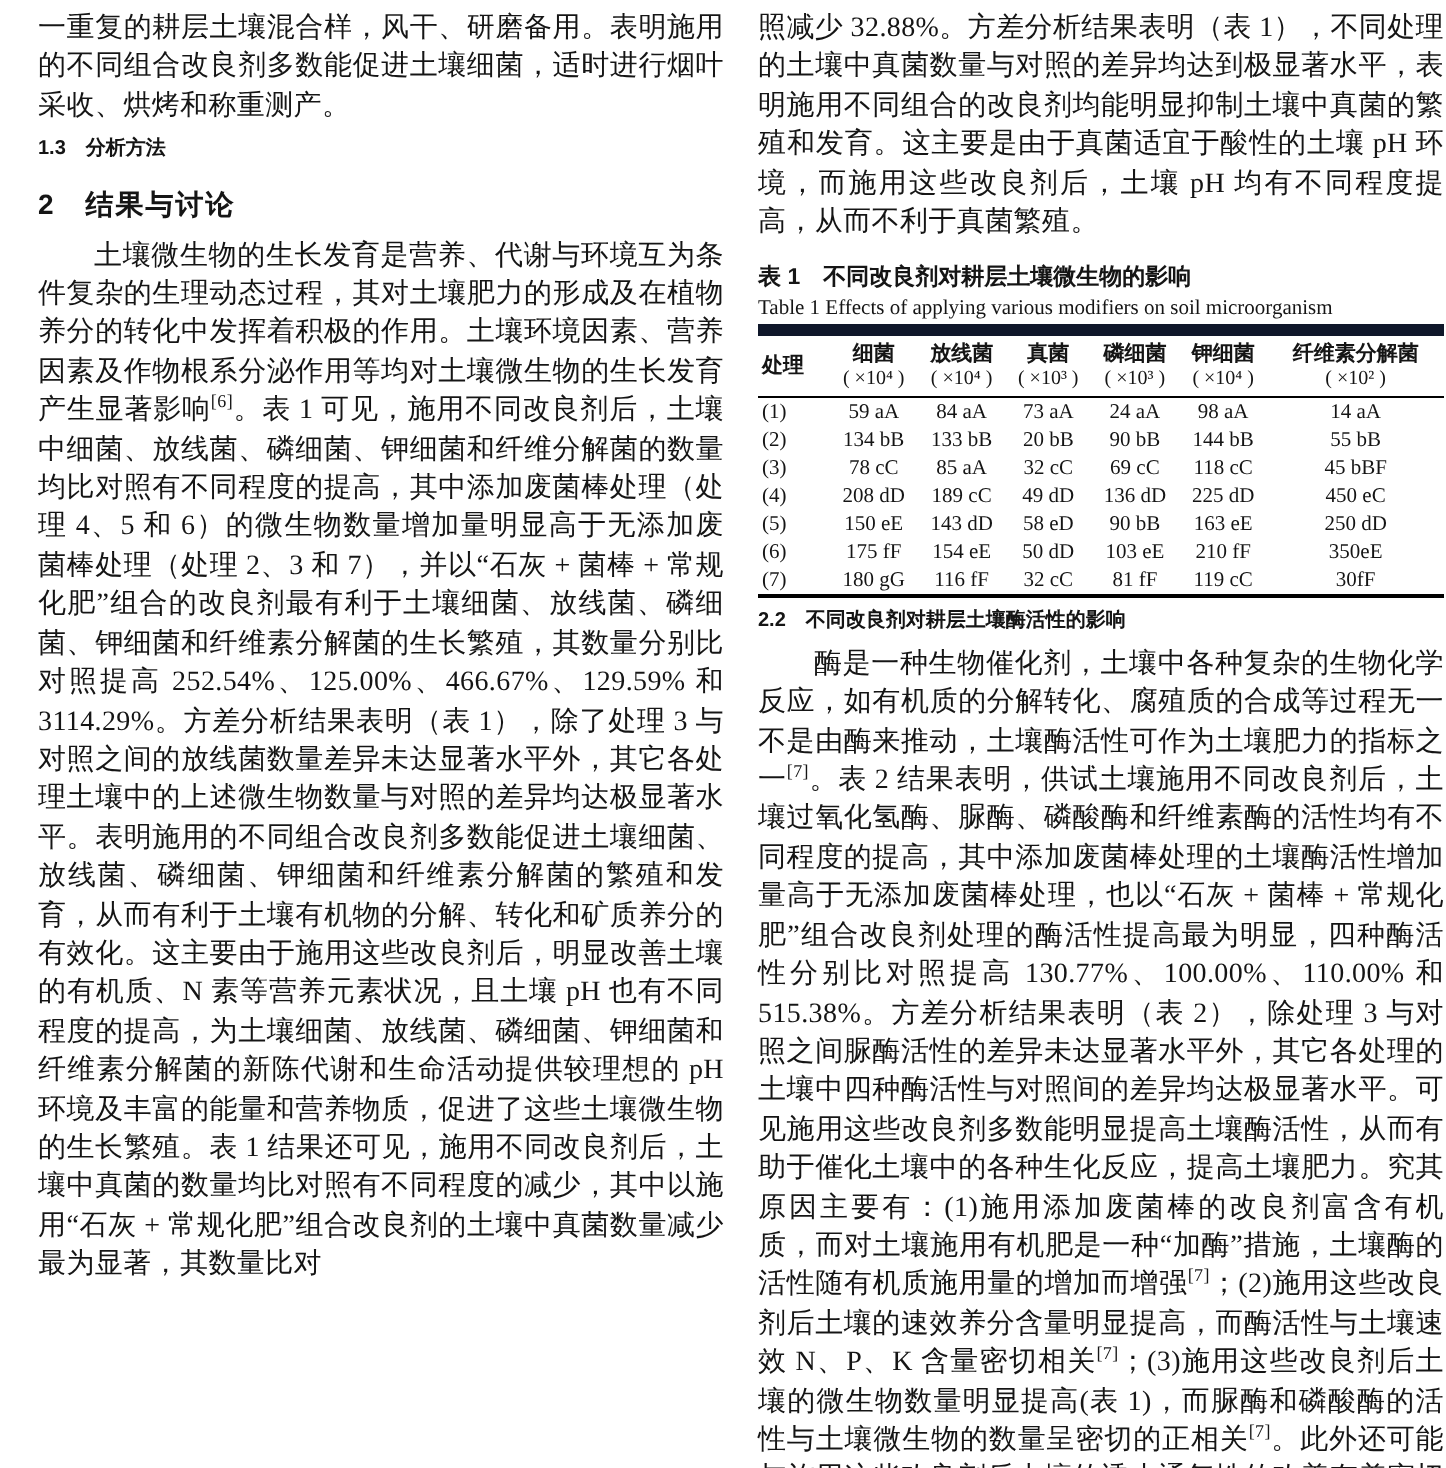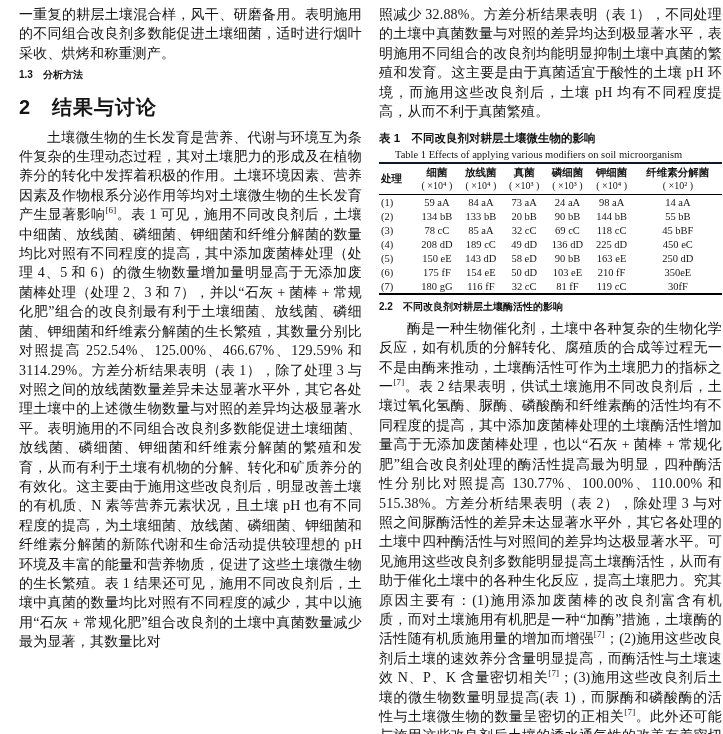--- a/index.html
+++ b/index.html
@@ -4,31 +4,31 @@
 <style>
   html,body{margin:0;padding:0;background:#ffffff;}
   body{width:723px;height:734px;position:relative;overflow:hidden;
        font-family:"Liberation Serif","DejaVu Serif",serif;color:#151515;}
   .col{position:absolute;top:5px;width:343px;}
   .col-left{left:19px;}
   .col-right{left:379px;}
   p.body{font-size:14px;line-height:19.4px;text-align:justify;margin:0;
          text-justify:inter-ideograph;letter-spacing:0.2px;}
   p.indent{text-indent:2em;}
-  h2.big{font-size:20px;font-weight:bold;margin:9px 0 7px 0;letter-spacing:1px;
+  h2.big{font-size:14px;font-weight:bold;margin:9px 0 7px 0;letter-spacing:1px;
          font-family:"Liberation Sans","DejaVu Sans",sans-serif;}
   h3.sub{font-size:10px;font-weight:bold;margin:2px 0;line-height:19.4px;
          font-family:"Liberation Sans","DejaVu Sans",sans-serif;text-align:justify;}
   b{font-weight:bold;}
   sup{font-size:9px;line-height:0;}
   sub{font-size:9px;line-height:0;}
   .cap-zh{font-size:11.5px;font-weight:bold;margin:10px 0 3px 0;
           font-family:"Liberation Sans","DejaVu Sans",sans-serif;}
-  .cap-en{font-size:10.5px;margin:0 0 2px 16px;}
-  table.t1{border-collapse:collapse;width:100%;border-top:2px solid #0f172a;
+  .cap-en{font-size:10.5px;margin:0 0 2px 0;}
+  table.t1{border-collapse:collapse;width:100%;border-top:6px solid #0f172a;
            border-bottom:2px solid #000;font-size:10.5px;margin-bottom:0;}
   table.t1 th{font-weight:bold;border-bottom:1px solid #000;padding:2px 0 3px 0;
               font-size:10.5px;font-weight:normal;vertical-align:middle;}
   table.t1 th .hname{font-weight:bold;}
   table.t1 th .hunit{font-weight:normal;font-size:10px;}
   table.t1 td{padding:1.5px 0;text-align:center;white-space:nowrap;}
   table.t1 th:first-child,table.t1 td:first-child{width:34px;text-align:left;padding-left:2px;}
   table.t1 td:first-child{text-align:left;}
 </style>
 </head>

